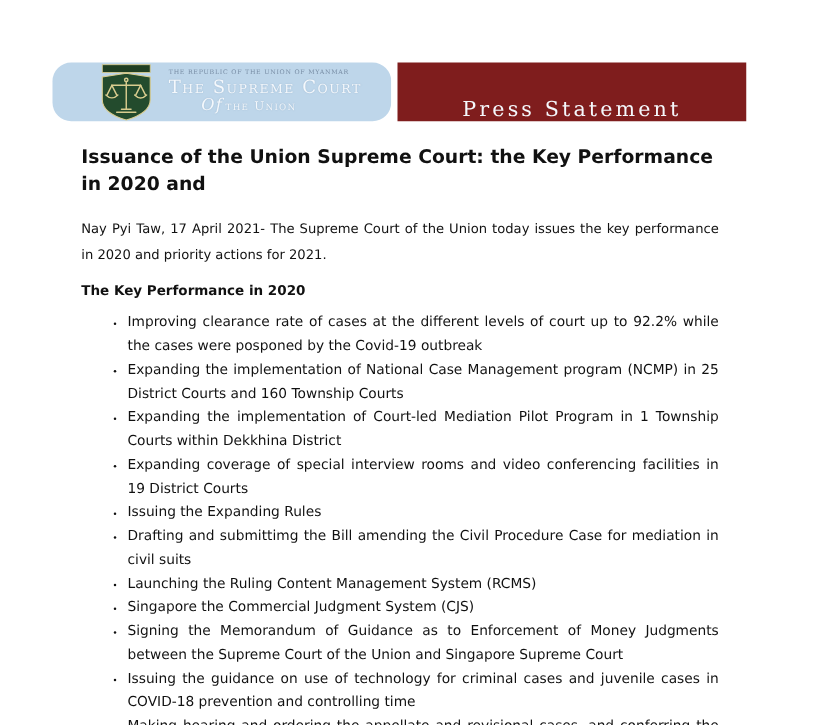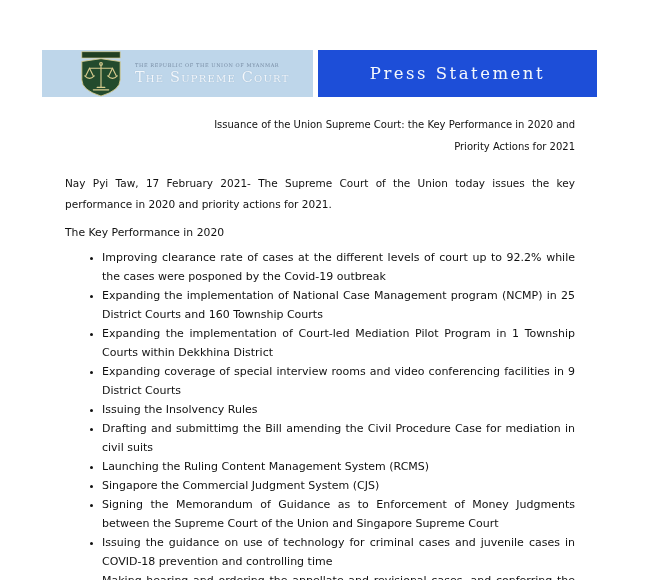--- a/index.html
+++ b/index.html
@@ -10,59 +10,59 @@
   }
   .page{position:relative;width:650px;height:580px;background:#ffffff;}
 
   
   .letterhead{
     position:absolute;left:42px;top:50px;width:555px;height:47px;
     display:flex;align-items:stretch;
   }
   .letterhead-left{
     width:271px;background:#bed6ea;display:flex;align-items:center;
-    padding-left:34px;box-sizing:border-box;
+    padding-left:34px;box-sizing:border-box;border-radius:15px;
   }
   .crest{width:50px;height:46px;flex:0 0 auto;display:block;}
   .crest-text{margin-left:9px;line-height:1;}
   .crest-republic{
     font-size:5px;letter-spacing:.6px;color:rgba(96,116,142,.75);
     font-family:"DejaVu Serif",serif;white-space:nowrap;margin-bottom:2px;
   }
   .crest-court{
     font-family:"DejaVu Serif",serif;font-variant:small-caps;
     font-size:14.5px;color:#f4f8fc;letter-spacing:1.2px;white-space:nowrap;
     text-shadow:0 0 1px rgba(120,150,180,.6);
   }
   .crest-union{
     font-family:"DejaVu Serif",serif;color:#f4f8fc;margin-left:26px;margin-top:1px;
     font-variant:small-caps;font-size:9.5px;letter-spacing:1px;white-space:nowrap;
     text-shadow:0 0 1px rgba(120,150,180,.6);
   }
   .crest-union .of{font-style:italic;font-size:13px;font-variant:normal;margin-right:2px;}
   .letterhead-gap{width:5px;background:#ffffff;}
   .letterhead-right{
-    flex:1;background:#1d4ed8;display:flex;align-items:center;justify-content:center;
+    flex:1;background:#7f1d1d;display:flex;align-items:flex-end;justify-content:center;
   }
   .banner-title{
     font-family:"DejaVu Serif",serif;color:#f5f8fc;font-size:16.5px;
     letter-spacing:2.5px;white-space:nowrap;
   }
 
   
   .doc{position:absolute;left:65px;top:114px;width:510px;}
   .doc-title{
-    text-align:right;font-weight:normal;font-size:10px;line-height:22px;
+    text-align:left;font-weight:bold;font-size:15px;line-height:22px;
     margin:0 0 15px 0;color:#111;
   }
   .intro{
     text-align:justify;font-size:10.5px;line-height:20.5px;margin:0 0 12px 0;color:#111;
   }
   .section-heading{
-    font-weight:normal;font-size:10.8px;margin:0 0 9px 0;color:#111;
+    font-weight:bold;font-size:10.8px;margin:0 0 9px 0;color:#111;
   }
   ul.bullets{
     margin:0;padding:0 0 0 37px;list-style:disc outside;
   }
   ul.bullets li{
     text-align:justify;font-size:11px;line-height:19px;margin:0;padding:0;color:#111;
   }
   ul.bullets li::marker{font-size:9px;}
 </style>
 </head>
@@ -85,41 +85,41 @@
           <line x1="38" y1="18" x2="34" y2="26"></line>
           <line x1="38" y1="18" x2="42" y2="26"></line>
           <path d="M33 26 Q38 31 43 26"></path>
           <line x1="22" y1="38" x2="30" y2="38"></line>
           <line x1="18" y1="40.5" x2="34" y2="40.5"></line>
         </g>
       </svg>
       <div class="crest-text">
         <div class="crest-republic">THE REPUBLIC OF THE UNION OF MYANMAR</div>
         <div class="crest-court">The Supreme Court</div>
+        <div class="crest-union"><span class="of">Of</span><span>the Union</span></div>
       </div>
     </div>
     <div class="letterhead-gap"></div>
     <div class="letterhead-right">
       <span class="banner-title">Press Statement</span>
     </div>
   </div>
 
   <div class="doc">
     <div class="doc-title">
       <div>Issuance of the Union Supreme Court: the Key Performance in 2020 and</div>
-      <div>Priority Actions for 2021</div>
     </div>
-    <p class="intro">Nay Pyi Taw, 17 February 2021- The Supreme Court of the Union today issues the key performance in 2020 and priority actions for 2021.</p>
+    <p class="intro">Nay Pyi Taw, 17 April 2021- The Supreme Court of the Union today issues the key performance in 2020 and priority actions for 2021.</p>
     <div class="section-heading">The Key Performance in 2020</div>
     <ul class="bullets">
         <li>Improving clearance rate of cases at the different levels of court up to 92.2% while the cases were posponed by the Covid-19 outbreak</li>
         <li>Expanding the implementation of National Case Management program (NCMP) in 25 District Courts and 160 Township Courts</li>
         <li>Expanding the implementation of Court-led Mediation Pilot Program in 1 Township Courts within Dekkhina District</li>
-        <li>Expanding coverage of special interview rooms and video conferencing facilities in 9 District Courts</li>
-        <li>Issuing the Insolvency Rules</li>
+        <li>Expanding coverage of special interview rooms and video conferencing facilities in 19 District Courts</li>
+        <li>Issuing the Expanding Rules</li>
         <li>Drafting and submittimg the Bill amending the Civil Procedure Case for mediation in civil suits</li>
         <li>Launching the Ruling Content Management System (RCMS)</li>
         <li>Singapore the Commercial Judgment System (CJS)</li>
         <li>Signing the Memorandum of Guidance as to Enforcement of Money Judgments between the Supreme Court of the Union and Singapore Supreme Court</li>
         <li>Issuing the guidance on use of technology for criminal cases and juvenile cases in COVID-18 prevention and controlling time</li>
         <li>Making hearing and ordering the appellate and revisional cases, and conferring the Advocateship certificate via video conferencing</li>
       </ul>
   </div>
 
 </div>

